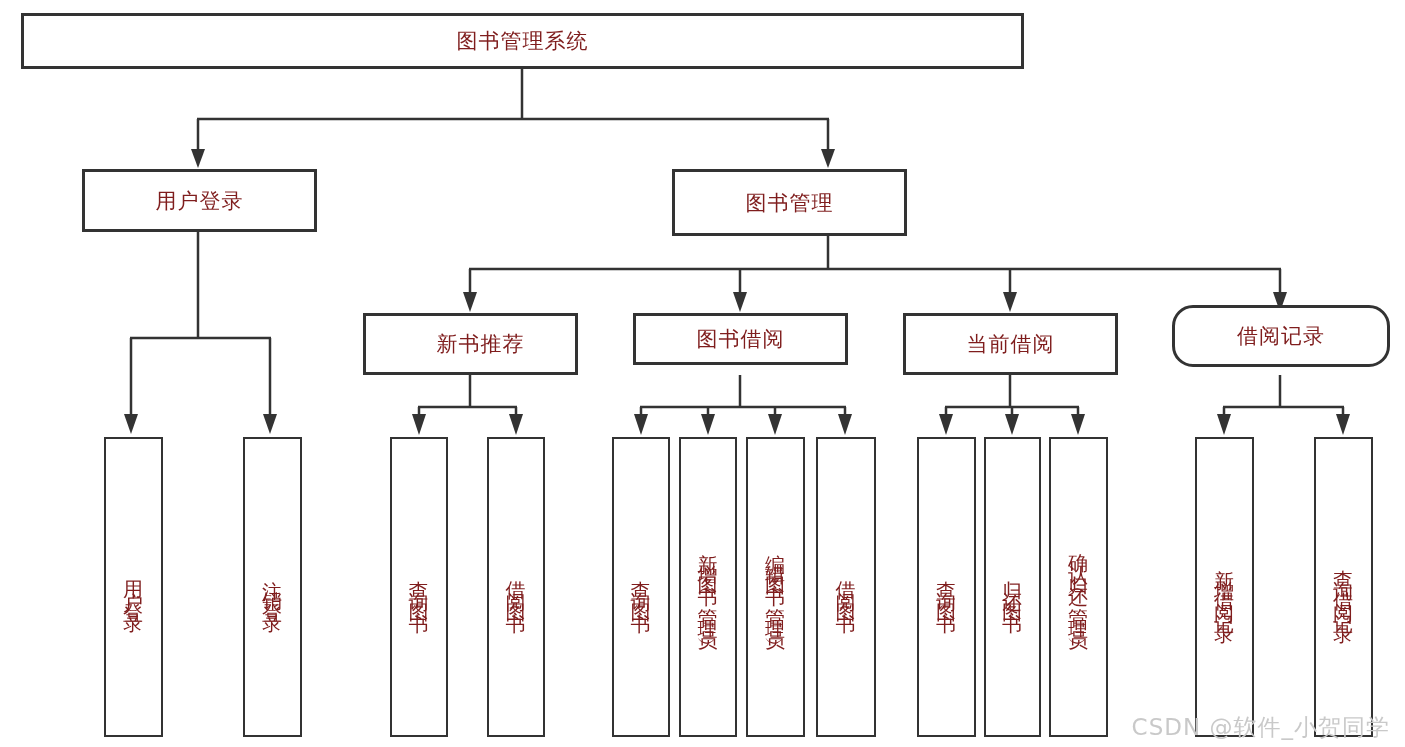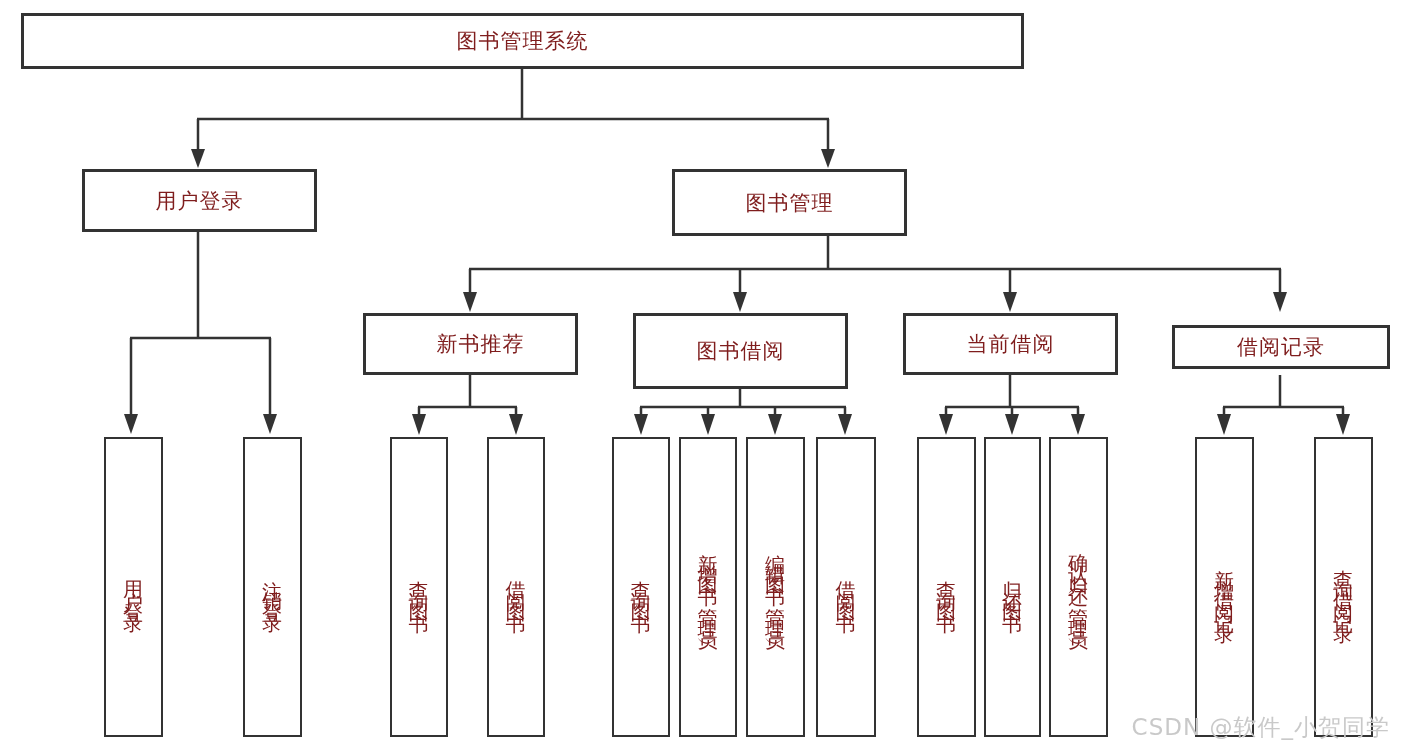--- a/index.html
+++ b/index.html
@@ -136,27 +136,27 @@
   <div class="box" style="left:82px; top:169px; width:235px; height:63px;">
     <span class="lbl">用户登录</span>
   </div>
   <div class="box" style="left:672px; top:169px; width:235px; height:67px;">
     <span class="lbl">图书管理</span>
   </div>
 
   <div class="box" style="left:363px; top:313px; width:215px; height:62px;padding-left:20px;">
     <span class="lbl">新书推荐</span>
   </div>
-  <div class="box" style="left:633px; top:313px; width:215px; height:76px;">
+  <div class="box" style="left:633px; top:313px; width:215px; height:52px;">
     <span class="lbl">图书借阅</span>
   </div>
   <div class="box" style="left:903px; top:313px; width:215px; height:62px;font-family:Liberation Mono, monospace;">
     <span class="lbl">当前借阅</span>
   </div>
-  <div class="box" style="left:1172px; top:325px; width:218px; height:44px;">
+  <div class="box" style="left:1172px; top:305px; width:218px; height:62px;border-radius:21px;">
     <span class="lbl">借阅记录</span>
   </div>
 
   <div class="box vbox" style="left:104px; top:437px; width:59px; height:300px;">
     <span class="lbl">用户登录</span>
   </div>
   <div class="box vbox" style="left:243px; top:437px; width:59px; height:300px;">
     <span class="lbl">注销登录</span>
   </div>
 

